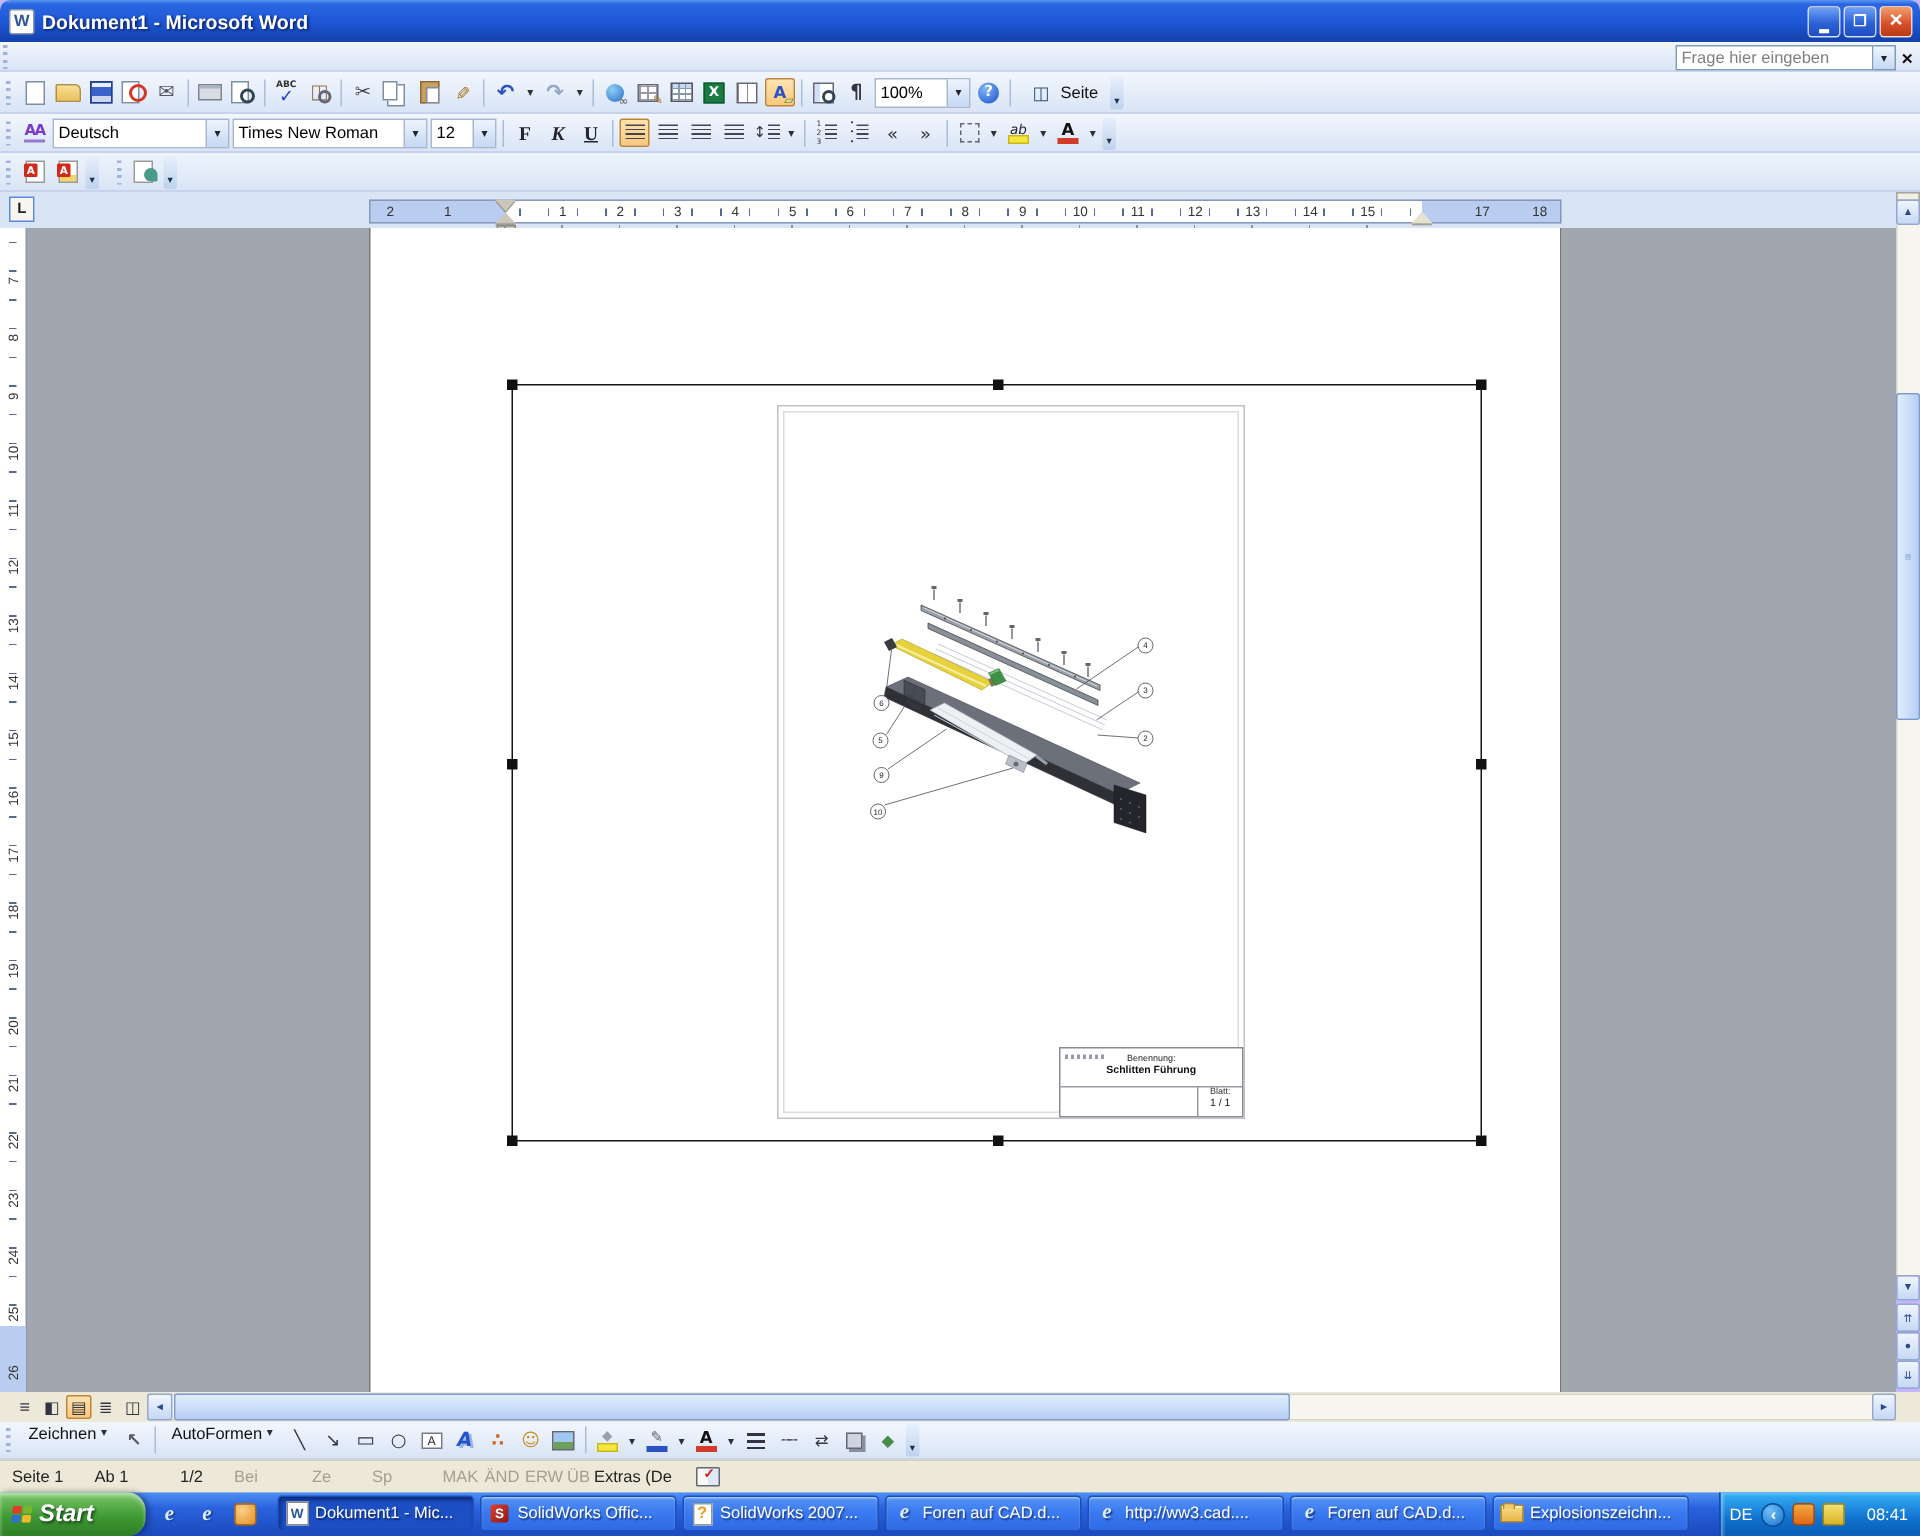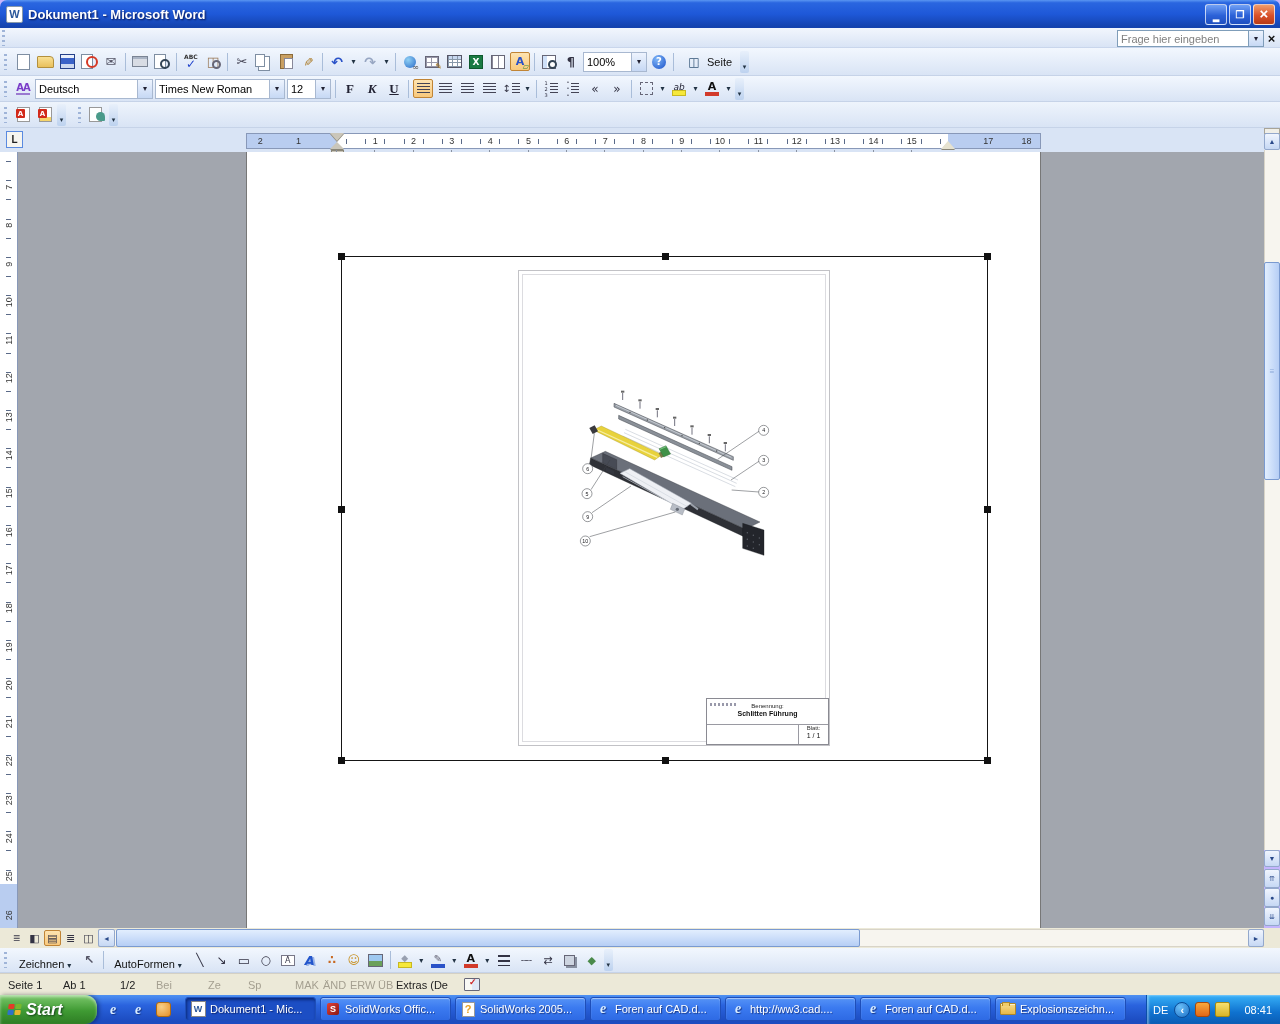--- a/index.html
+++ b/index.html
@@ -66,21 +66,21 @@
 .combo{position:relative;display:flex;align-items:center;height:20px;background:#fff;border:1px solid #a8b8d0;
   font-size:11px;padding-left:3px;flex:none}
 .combo .arr{width:15px;height:100%;margin-left:auto;background:linear-gradient(#eef4fe,#c6d8f4);
   border-left:1px solid #a8b8d0;display:flex;align-items:center;justify-content:center}
 .combo .arr::after{content:"▾";font-size:8px;color:#223}
 .combo.style{width:118px}.combo.font{width:130px}.combo.size{width:44px}.combo.zoomc{width:64px}
 
 
 .readbtn{display:flex;align-items:center;gap:3px;height:22px;padding:0 6px;border:none;border-radius:2px;
   background:transparent;font-size:11px;font-family:"Liberation Sans",sans-serif;color:#111}
-.lblbtn{display:flex;align-items:flex-end;gap:3px;height:20px;padding:0 6px;font-size:11px;color:#111;border-radius:2px}
+.lblbtn{display:flex;align-items:flex-start;gap:3px;height:20px;padding:0 6px;font-size:11px;color:#111;border-radius:2px}
 .lblbtn::after{content:"▾";font-size:8px;color:#234}
 .fkub{flex:none;width:20px;height:19px;display:flex;align-items:center;justify-content:center;
   font-family:"Liberation Serif",serif;font-size:13px;font-weight:bold;color:#223}
 .fkub.k{font-style:italic}.fkub.u{text-decoration:underline}
 
 
 [data-icon="new-document-icon"]::before{content:"";width:11px;height:14px;background:#fff;border:1px solid #7e8ea2}
 [data-icon="open-icon"]::before{content:"";width:15px;height:10px;background:linear-gradient(#f9e094,#e9c05c);
   border:1px solid #b3903d;border-radius:1px 4px 1px 1px}
 [data-icon="save-icon"]::before{content:"";width:13px;height:13px;background:#3a62c8;border:1px solid #24408a;
@@ -738,21 +738,21 @@
         <span class="task active">
         <span class="ticon" data-icon="word-icon"></span>
         <span class="tlabel">Dokument1 - Mic...</span>
       </span>
         <span class="task">
         <span class="ticon" data-icon="solidworks-icon"></span>
         <span class="tlabel">SolidWorks Offic...</span>
       </span>
         <span class="task">
         <span class="ticon" data-icon="help-file-icon"></span>
-        <span class="tlabel">SolidWorks 2005...</span>
+        <span class="tlabel">SolidWorks 2007...</span>
       </span>
         <span class="task">
         <span class="ticon" data-icon="internet-explorer-icon"></span>
         <span class="tlabel">Foren auf CAD.d...</span>
       </span>
         <span class="task">
         <span class="ticon" data-icon="internet-explorer-icon"></span>
         <span class="tlabel">http://ww3.cad....</span>
       </span>
         <span class="task">

